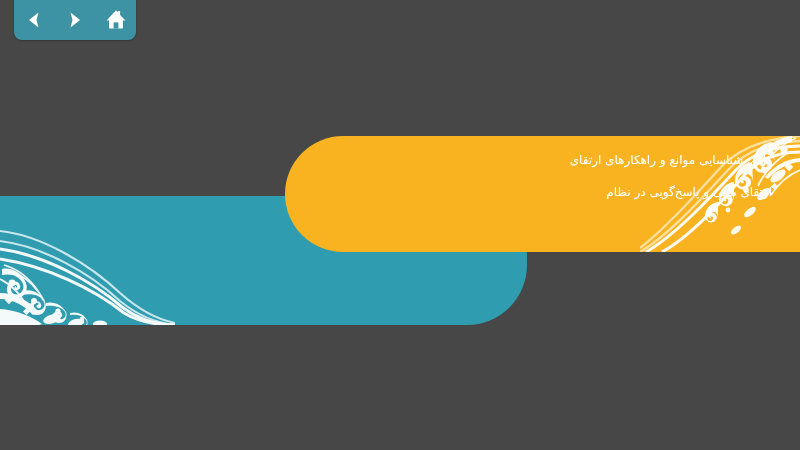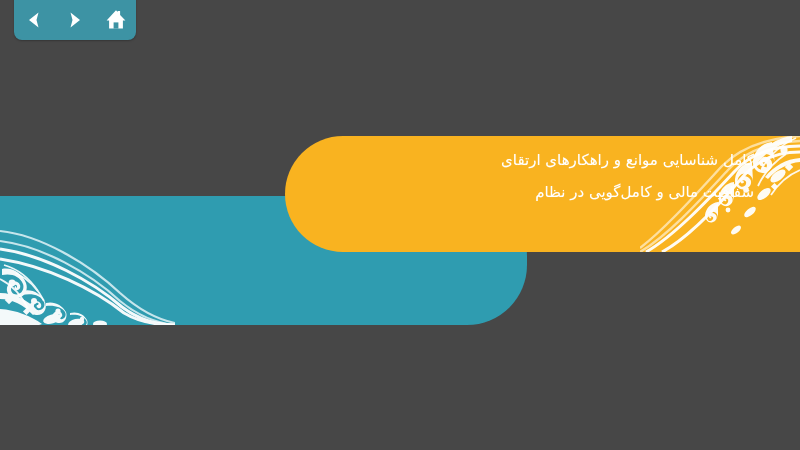--- a/index.html
+++ b/index.html
@@ -57,26 +57,26 @@
   #title-ornament {
     position: absolute;
     right: 0;
     top: 0;
     width: 160px;
     height: 116px;
     pointer-events: none;
   }
   #title-text {
     position: absolute;
-    right: 46px;
+    right: 28px;
     top: 8px;
     width: 400px;
     direction: rtl;
     color: #ffffff;
-    font-size: 15px;
+    font-size: 12px;
     line-height: 32px;
     font-weight: normal;
     letter-spacing: 0px;
     text-shadow: 0 0 1px rgba(255,255,255,0.3);
   }
   #title-text .tline { display: block; white-space: nowrap; }
 
   
   #teal-banner {
     position: absolute;
@@ -215,17 +215,17 @@
       </g>
       <g fill="none" stroke="#ffffff" stroke-width="1.8" opacity="0.9">
         <path d="M156 2 c-14 6 -26 17 -34 30"></path>
         <path d="M160 34 c-12 5 -22 14 -29 25"></path>
         <path d="M146 18 c-12 8 -22 19 -28 32"></path>
       </g>
     </svg>
 
     <div id="title-text">
       <span class="tline">کامل شناسایی موانع و راهکارهای ارتقای</span>
-      <span class="tline">شفافیت مالی و کامل‌گویی در نظام</span>
+      <span class="tline">ارتقای مالی و پاسخ‌گویی در نظام</span>
     </div>
   </div>
 
 </div>
 
 </body></html>

